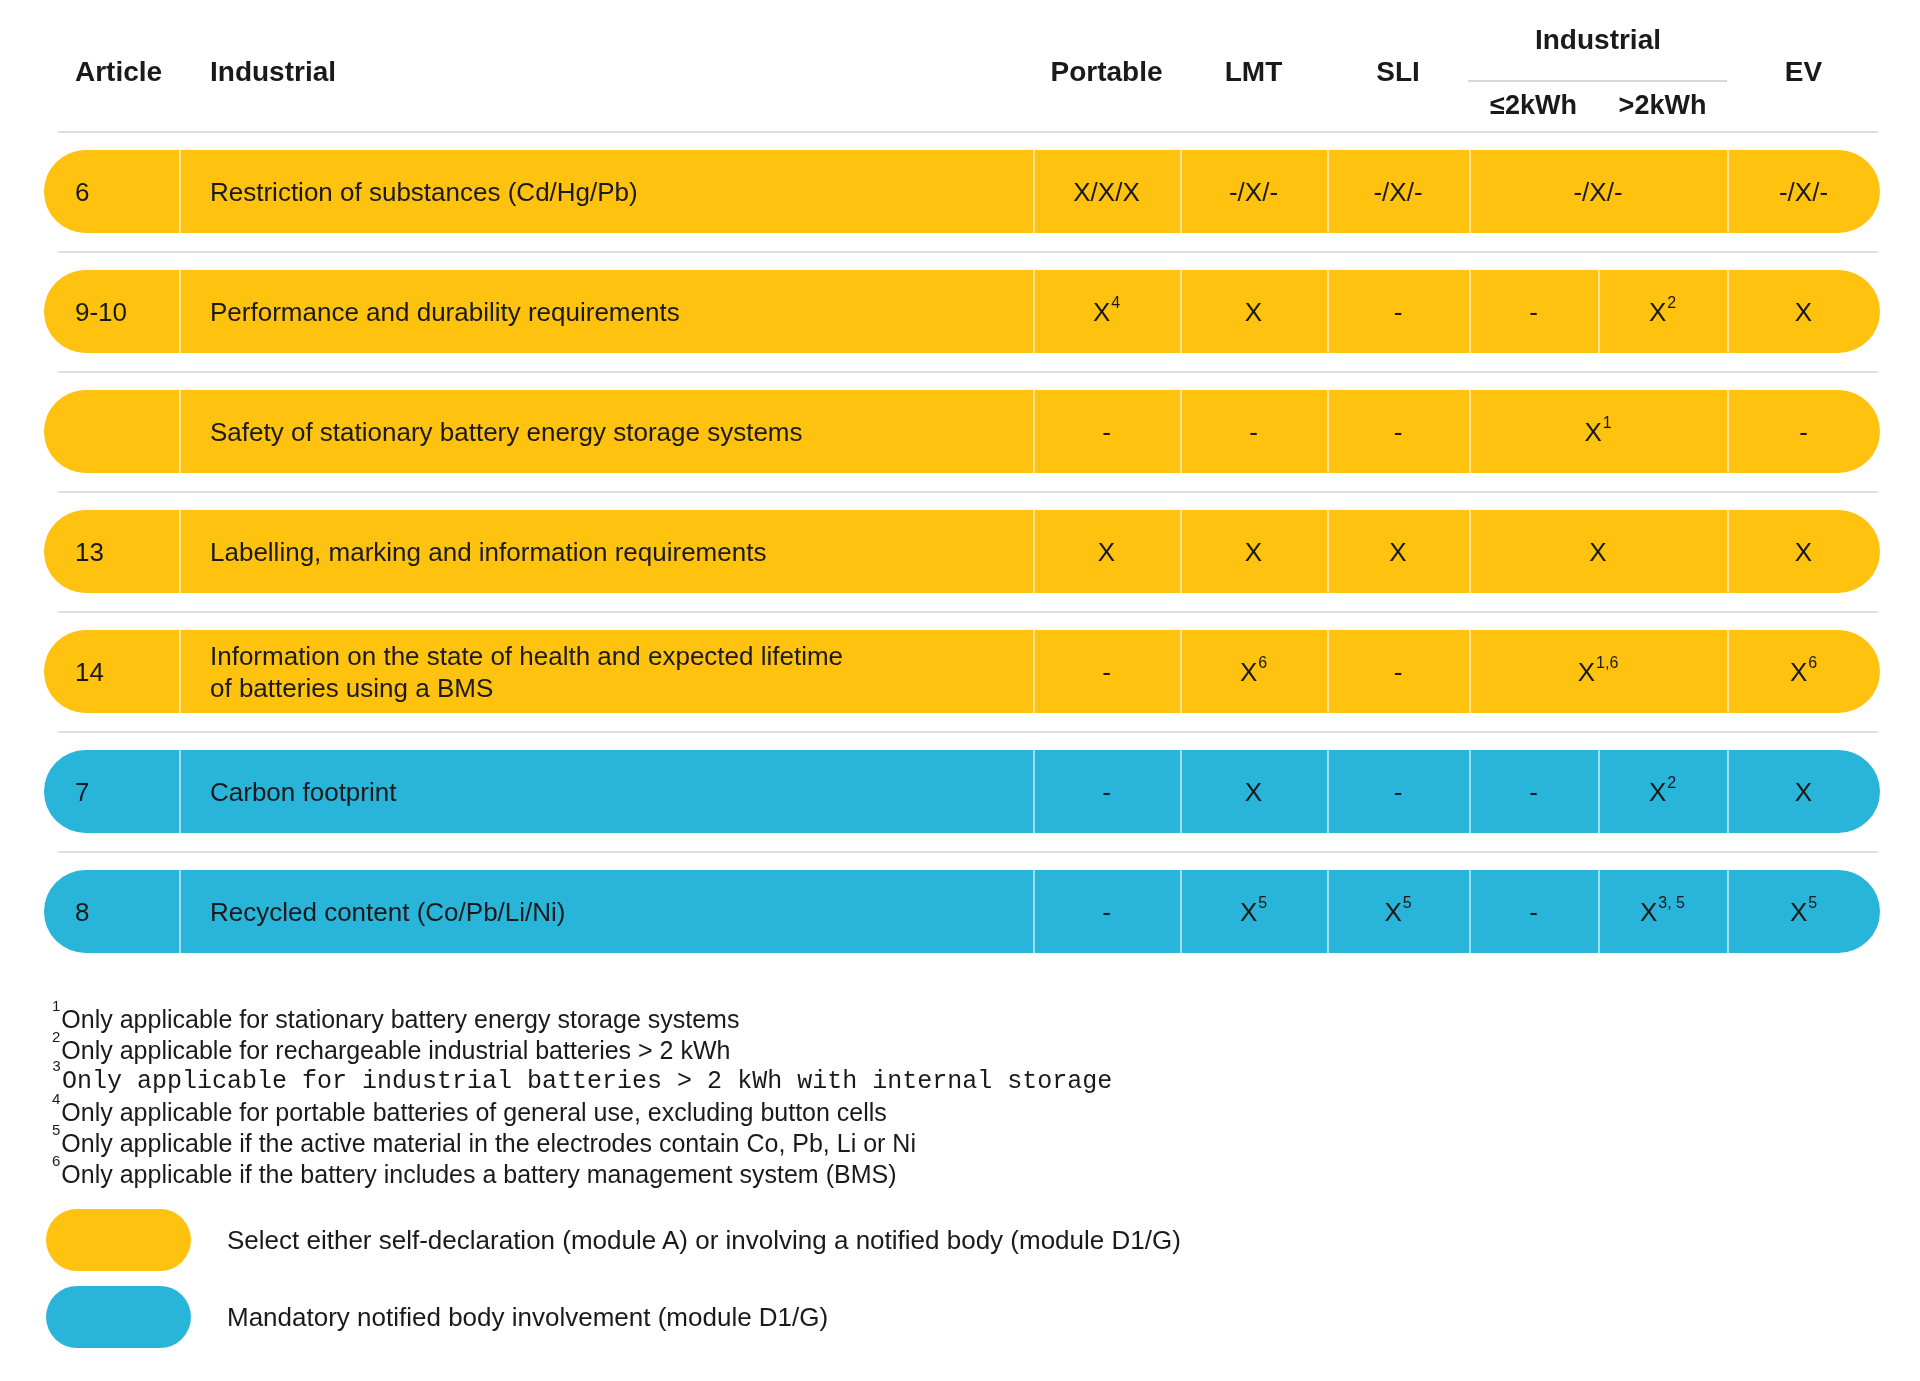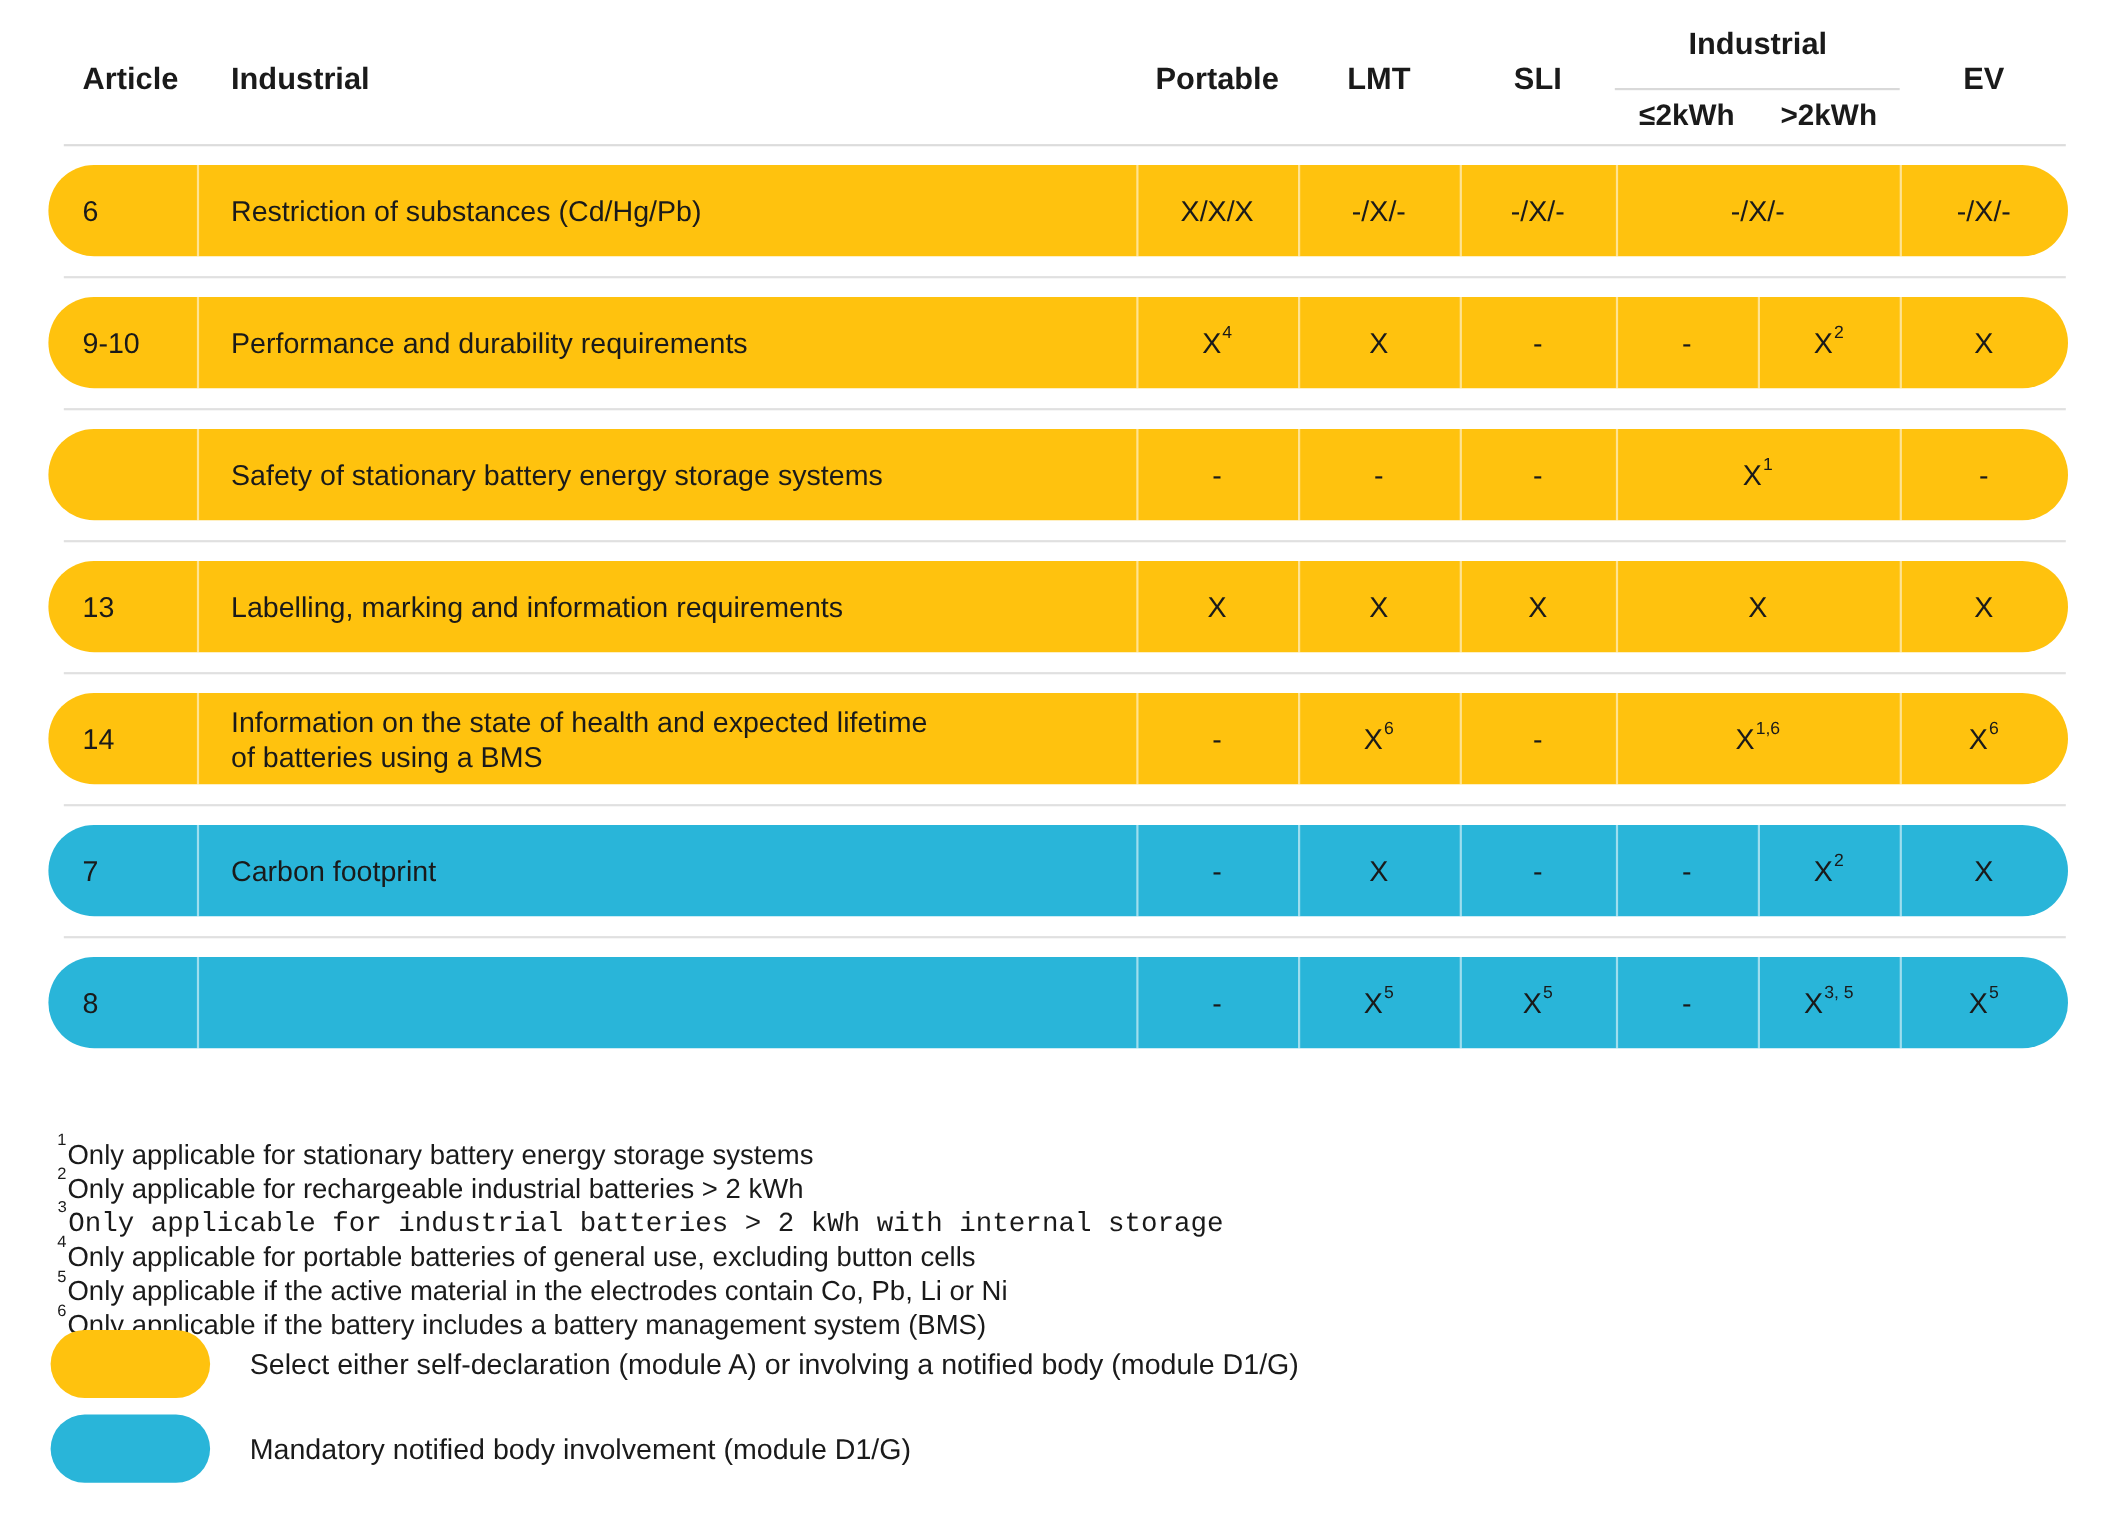--- a/index.html
+++ b/index.html
@@ -23,21 +23,21 @@
   .cell{position:absolute;top:0;height:83px;display:flex;align-items:center;
         font-size:26px;line-height:32px;}
   .cell.num{justify-content:flex-start;padding-left:31px;box-sizing:border-box;}
   .cell.desc{justify-content:flex-start;white-space:pre-line;}
   .cell.val{justify-content:center;text-align:center;}
   .cell sup{font-size:16px;line-height:0;position:relative;top:-9px;margin-left:1px;}
   .col-sep{position:absolute;top:0;width:2px;height:83px;background:rgba(255,255,255,0.55);}
   .row-sep{position:absolute;left:58px;width:1820px;height:2px;background:#e0e0e0;}
 
   
-  .footnote{position:absolute;left:52px;font-size:25px;line-height:31px;white-space:nowrap;margin-top:31px;}
+  .footnote{position:absolute;left:52px;font-size:25px;line-height:31px;white-space:nowrap;}
   .footnote sup{font-size:15px;line-height:0;position:relative;top:-8px;margin-right:1px;}
 
   
   .legend-swatch{position:absolute;left:46px;width:145px;height:62px;border-radius:31px;}
   .legend-label{position:absolute;left:227px;height:62px;display:flex;align-items:center;
                 font-size:26px;white-space:nowrap;}
 </style>
 </head>
 <body style="--yellow: #FFC20E; --blue: #29B5D9;">
 
@@ -150,20 +150,21 @@
       <div class="cell val" style="left: 1425px; width: 129px;">-</div>
       <div class="col-sep" style="left: 1554px;"></div>
       <div class="cell val" style="left: 1554px; width: 129px;">X<sup>2</sup></div>
       <div class="col-sep" style="left: 1683px;"></div>
       <div class="cell val" style="left: 1683px; width: 153px;">X</div>
     </div>
     <div class="row-sep" style="top: 851px;"></div>
     <div class="row blue" style="top: 870px;">
       <div class="cell num" style="left: 0px; width: 135px;">8</div>
       <div class="col-sep" style="left: 135px;"></div>
+      <div class="cell desc" style="left: 166px; width: 823px;">Recycled content (Co/Pb/Li/Ni)</div>
       <div class="col-sep" style="left: 989px;"></div>
       <div class="cell val" style="left: 989px; width: 147px;">-</div>
       <div class="col-sep" style="left: 1136px;"></div>
       <div class="cell val" style="left: 1136px; width: 147px;">X<sup>5</sup></div>
       <div class="col-sep" style="left: 1283px;"></div>
       <div class="cell val" style="left: 1283px; width: 142px;">X<sup>5</sup></div>
       <div class="col-sep" style="left: 1425px;"></div>
       <div class="cell val" style="left: 1425px; width: 129px;">-</div>
       <div class="col-sep" style="left: 1554px;"></div>
       <div class="cell val" style="left: 1554px; width: 129px;">X<sup>3, 5</sup></div>

